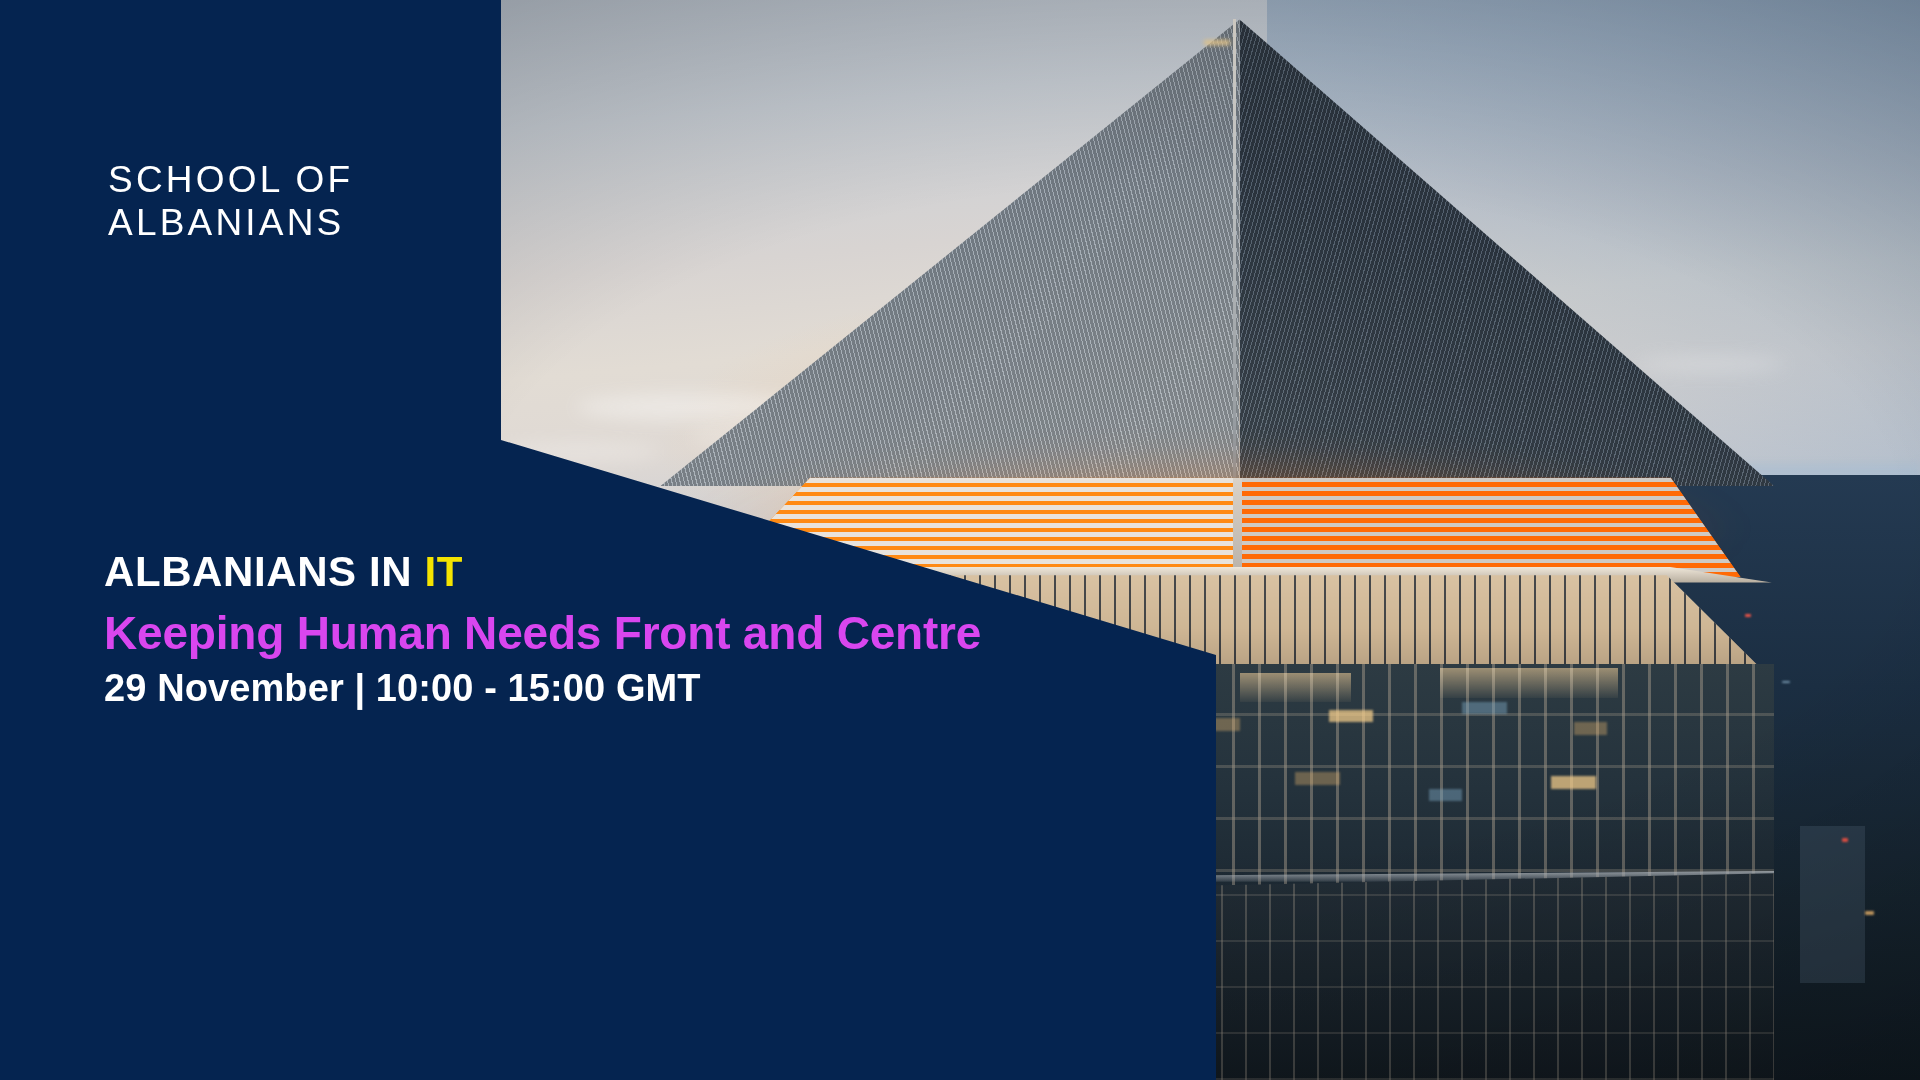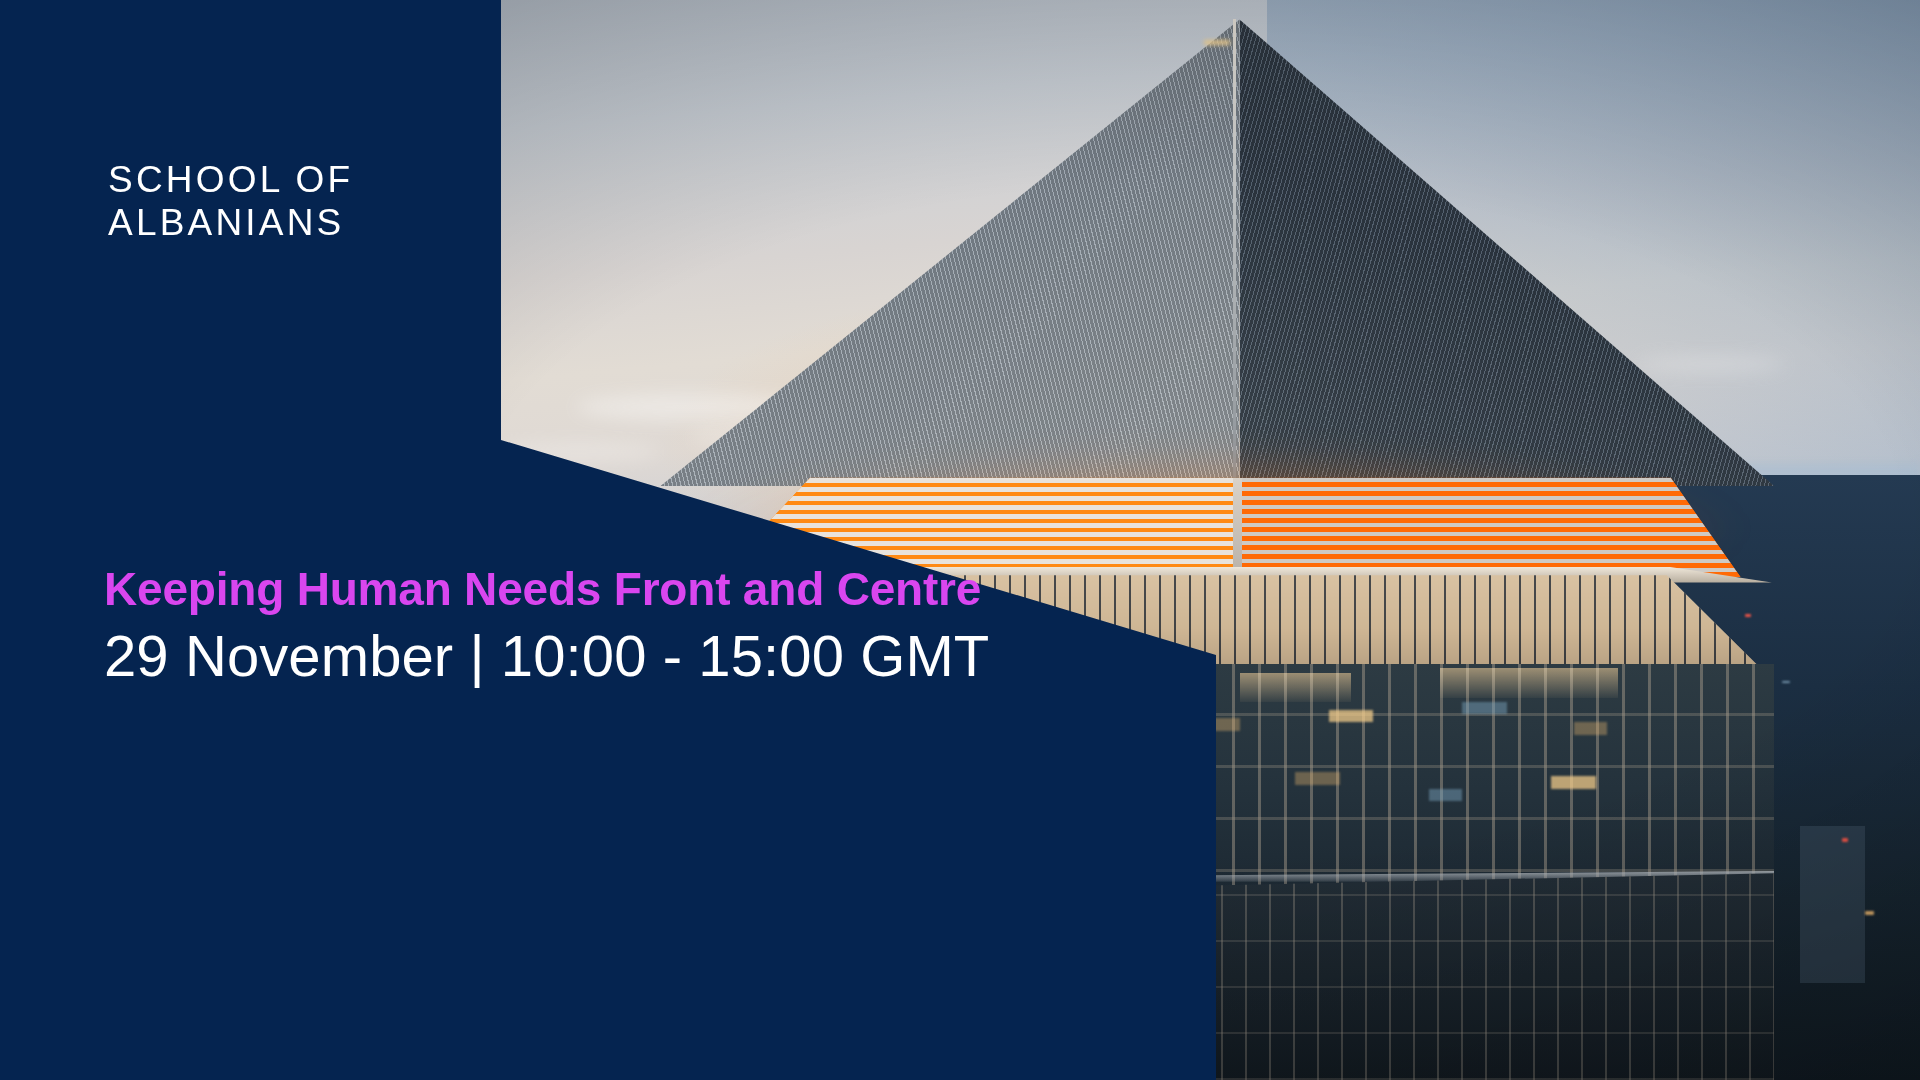--- a/index.html
+++ b/index.html
@@ -396,22 +396,22 @@
   }
   .subtitle {
     font-size: 46px;
     font-weight: 700;
     color: #d946ef;
     line-height: 1.12;
     letter-spacing: -0.2px;
     margin: 14px 0 0 0;
   }
   .datetime {
-    font-size: 58px;
-    font-weight: 400;
+    font-size: 38px;
+    font-weight: 700;
     color: #ffffff;
     line-height: 1.16;
     letter-spacing: 0.1px;
     margin: 6px 0 0 0;
   }
 </style>
 </head>
 <body>
 
 <div id="poster">
@@ -515,18 +515,19 @@
   </div>
 
   <div class="navy-panel"></div>
 
   <div class="logo">
     <span class="logo-line">SCHOOL OF</span>
     <span class="logo-line">ALBANIANS</span>
   </div>
 
   <div class="copy">
+    <p class="eyebrow"><span>ALBANIANS IN </span><span class="hl">IT</span></p>
     <h1 class="title"></h1>
     <p class="subtitle">Keeping Human Needs Front and Centre</p>
     <p class="datetime">29 November | 10:00 - 15:00 GMT</p>
   </div>
 
 </div>
 
 </body></html>

